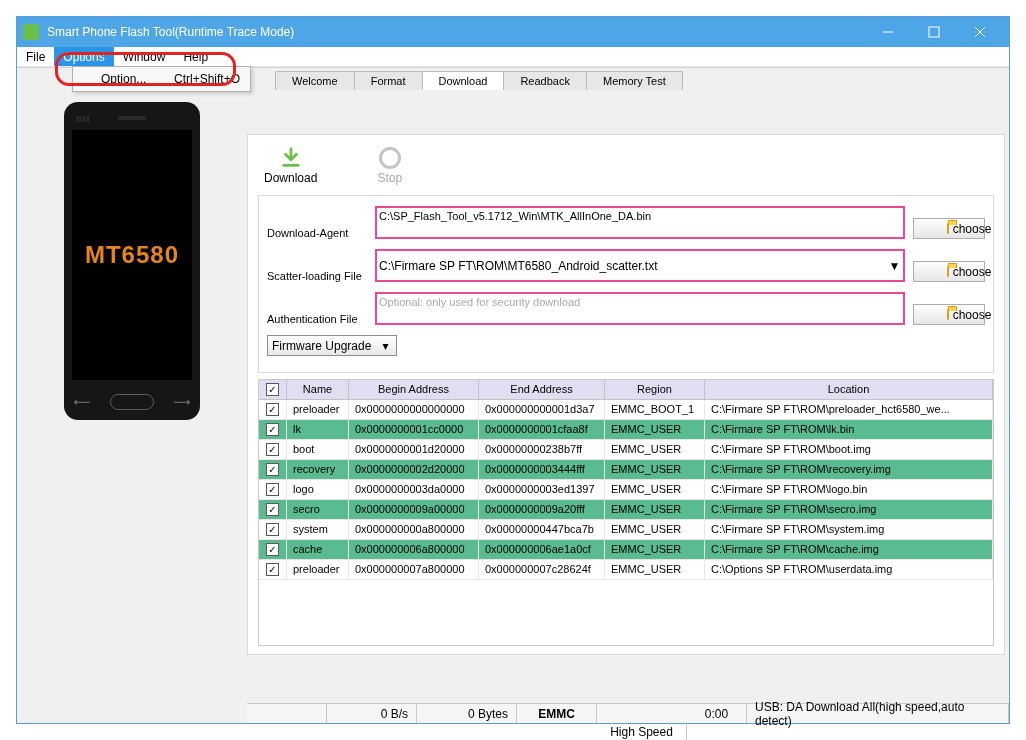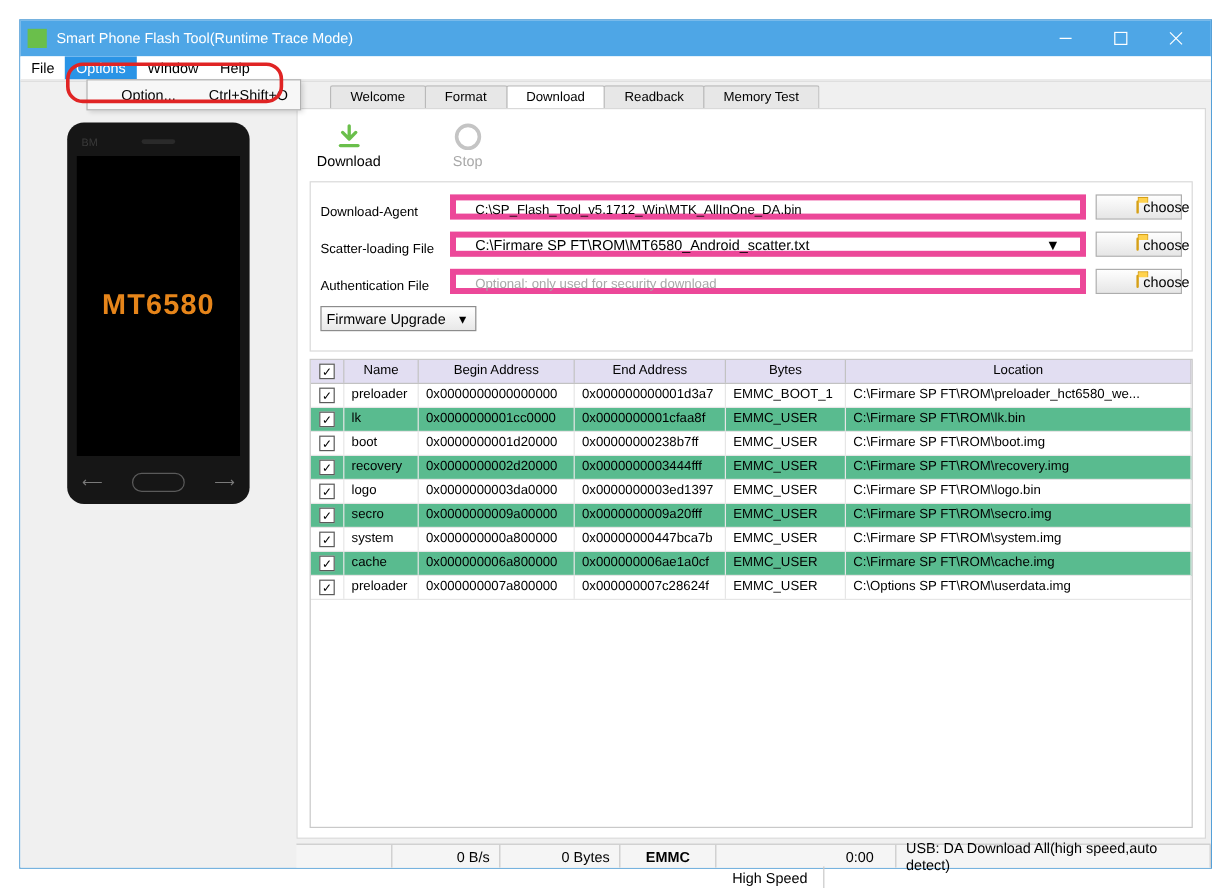--- a/index.html
+++ b/index.html
@@ -14,42 +14,42 @@
 .titlebar-btn svg { stroke: #fff; stroke-width: 1; }
 .menubar { height: 20px; background: #fff; display: flex; align-items: stretch; border-bottom: 1px solid #e6e6e6; position:relative; }
 .menubar-item { padding: 2px 9px; cursor: default; display:flex; align-items:center; }
 .menubar-item.active { background: #2a94e6; color: #fff; }
 .dropdown { position: absolute; top: 19px; left: 55px; width: 179px; background: #f7f7f7; border: 1px solid #b0b0b0; box-shadow: 2px 2px 4px rgba(0,0,0,.15); z-index: 20; padding:2px; }
 .dropdown-item { height: 20px; display: flex; align-items: center; padding: 0 4px 0 26px; position:relative; }
 .dropdown-item span.shortcut { position: absolute; right: 8px; }
 .highlight-oval { position: absolute; top: 52px; left: 55px; width: 181px; height: 34px; border: 3px solid #e02424; border-radius: 14px; z-index: 30; pointer-events:none; }
 .body-area { flex: 1; display: flex; background: #f0f0f0; border-top: 1px solid #d4d4d4; }
 .left-panel { width: 230px; padding: 34px 36px 20px 36px; display:flex; flex-direction:column; align-items:center; }
-.phone { width: 152px; height: 318px; background: #161616; border-radius: 14px; position: relative; padding: 28px 8px 40px 8px; display:flex; flex-direction:column; }
+.phone { width: 136px; height: 318px; background: #161616; border-radius: 14px; position: relative; padding: 28px 8px 40px 8px; display:flex; flex-direction:column; }
 .phone-bm { position:absolute; top:12px; left:12px; color:#3a3a3a; font-size:9px; }
 .phone-speaker { position:absolute; top:14px; left:50%; transform:translateX(-50%); width:28px; height:4px; background:#2a2a2a; border-radius:2px; }
 .phone-screen { flex:1; background: #000; display:flex; align-items:center; justify-content:center; }
 .phone-screen-text { color: #e6851a; font-size: 24px; font-weight: bold; letter-spacing: 1px; }
 .phone-buttons { position:absolute; bottom:10px; left:0; right:0; display:flex; justify-content:space-around; align-items:center; color:#7a7a7a; }
 .phone-home { width:44px; height:16px; border:1px solid #5a5a5a; border-radius:8px; }
-.right-panel { flex: 1; display: flex; flex-direction: column; }
+.right-panel { flex: 1; display: flex; flex-direction: column; gap: 44px; }
 .tabs { height: 22px; display: flex; align-items: flex-end; padding-left: 28px;}
 .tab { padding: 3px 16px; border: 1px solid #b9b9b9; border-bottom: none; background: #e7e7e7; margin-right: -1px; border-top-left-radius:2px; border-top-right-radius:2px; font-size:11px; }
 .tab.active { background: #fff; position:relative; z-index:2; }
 .tab-content { flex:1; background: #fff; border: 1px solid #d9d9d9; margin: 0 4px 4px 0; padding: 8px 10px; display:flex; flex-direction:column; }
 .toolbar-row { display:flex; gap: 60px; padding: 4px 6px 10px 6px; }
 .tool-btn { display:flex; flex-direction:column; align-items:center; gap:2px; font-size:11px; }
 .tool-btn.disabled { color: #a8a8a8; text-align: center; }
 .download-arrow { width:22px; height:22px; }
 .stop-circle { width:22px; height:22px; border:3px solid #c4c4c4; border-radius:50%; }
 .form-section { border:1px solid #d9d9d9; padding: 10px 8px; margin-bottom:6px; }
 .form-row { display:flex; align-items:flex-end; margin-bottom: 10px; }
 .form-row:last-child { margin-bottom: 6px; }
 .form-label { width: 108px; font-size:11px; }
-.form-input { flex:1; height: 21px; border: 5px solid #ec4899; padding: 2px 16px; background:#fff; font-size:11px; }
+.form-input { flex:1; height: 33px; border: 2px solid #ec4899; padding: 2px 2px; background:#fff; font-size:11px; }
 .form-input.placeholder { color: #a8a8a8; }
 .choose-btn { width: 72px; height: 21px; margin-left: 8px; border: 1px solid #adadad; background: linear-gradient(#fefefe,#e6e6e6); display:flex; align-items:center; justify-content:center; gap:4px; font-size:11px;padding-left:40px; }
 .folder-icon { width: 14px; height: 11px; background: #ffd24d; border: 1px solid #d6a018; border-radius:1px; position:relative; }
 .folder-icon:before { content:""; position:absolute; top:-4px; left:0; width:7px; height:4px; background:#ffd24d; border:1px solid #d6a018; border-bottom:none; border-radius:1px 1px 0 0; }
 .dropdown-select { height: 21px; width: 130px; border: 1px solid #8c8c8c; background: linear-gradient(#fff,#e8e8e8); padding: 1px 4px; display:flex; align-items:center; justify-content:space-between; font-size:11px; }
 .dd-arrow { width:13px; height:13px; display:flex; align-items:center; justify-content:center; }
 .grid { border: 1px solid #c9c9c9; flex:1; overflow:hidden; display:flex; flex-direction:column; }
 .grid-header { display:flex; background: #e2def2; border-bottom: 1px solid #c2c2c2; }
 .grid-header .cell { border-right: 1px solid #c2c2c2; text-align:center; padding: 3px 4px; font-size:11px; }
 .grid-body .row { display:flex; border-bottom: 1px solid #e6e6e6; }
@@ -192,21 +192,21 @@
           </div>
 
           <div class="grid">
             <div class="grid-header">
               <div class="cell col-check">
                   <div class="checkbox-draw">✓</div>
                 </div>
               <div class="cell col-name">Name</div>
               <div class="cell col-begin">Begin Address</div>
               <div class="cell col-end">End Address</div>
-              <div class="cell col-region">Bytes</div>
+              <div class="cell col-region">Region</div>
               <div class="cell col-location">Location</div>
             </div>
             <div class="grid-body" id="grid-body">
                 <div class="row">
                   <div class="cell col-check">
                     <div class="checkbox-draw">✓</div>
                   </div>
                   <div class="cell col-name">preloader</div>
                   <div class="cell col-begin">0x0000000000000000</div>
                   <div class="cell col-end">0x000000000001d3a7</div>

